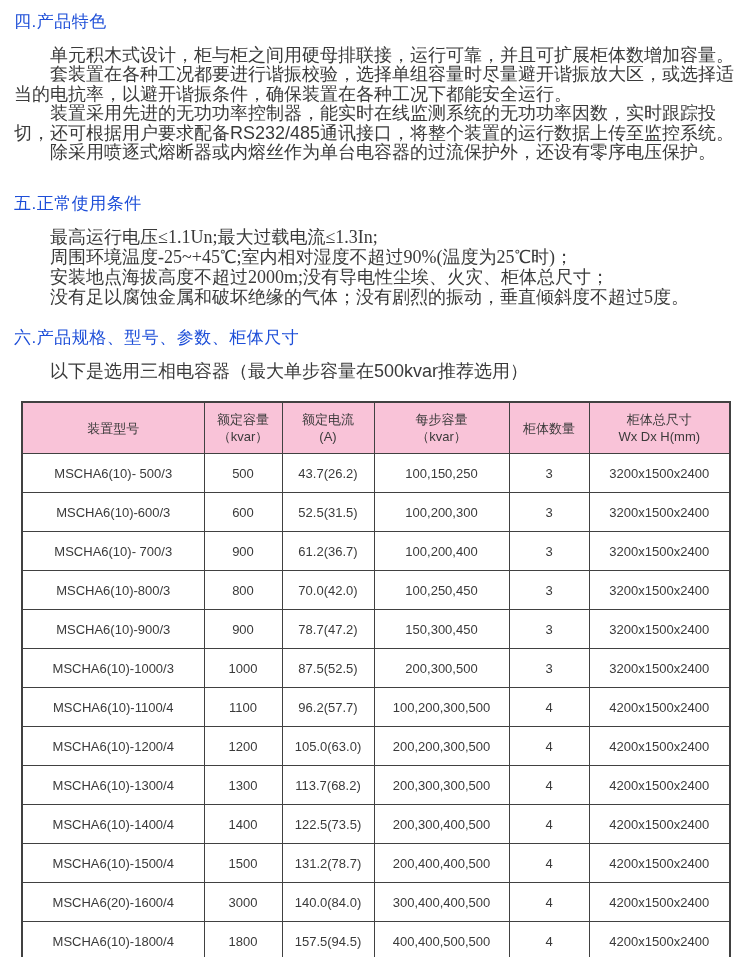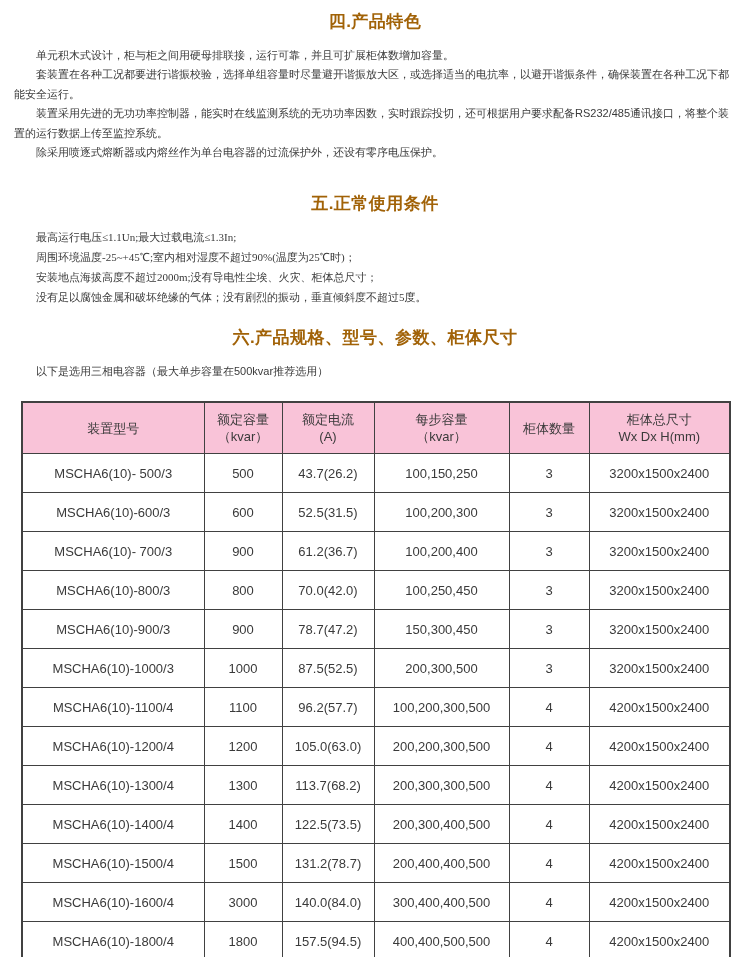--- a/index.html
+++ b/index.html
@@ -8,32 +8,31 @@
     background: #ffffff;
     overflow: hidden;
     font-family: "Liberation Sans", "DejaVu Sans", sans-serif;
     color: #3a3a3a;
     -webkit-font-smoothing: antialiased;
   }
   .page { padding: 8px 14px 0 14px; }
 
   .sec-heading {
     font-size: 17px;
-    font-weight: bold;
-    color: #a16207;
+    font-weight: normal;
+    color: #1d4ed8;
     margin: 0 0 13px 0;
     letter-spacing: 0.5px;
-    text-align: center;
   }
   section.sec-features .sec-heading { margin-top: 2px; }
   section.sec-conditions .sec-heading { margin-top: 30px; }
   section.sec-specs .sec-heading { margin-top: 18px; }
 
   .body-text {
-    font-size: 11px;
+    font-size: 18px;
     line-height: 19.4px;
     margin: 0;
     text-indent: 2em;
     color: #3a3a3a;
   }
   .cond-line { line-height: 19.8px; font-family: Liberation Serif, serif; }
 
   .intro-line { margin-top: 0; }
 
   table.spec-table {
@@ -203,21 +202,21 @@
         </tr>
           <tr>
           <td>MSCHA6(10)-1500/4</td>
           <td>1500</td>
           <td>131.2(78.7)</td>
           <td>200,400,400,500</td>
           <td>4</td>
           <td>4200x1500x2400</td>
         </tr>
           <tr>
-          <td>MSCHA6(10)-1600/4</td>
+          <td>MSCHA6(20)-1600/4</td>
           <td>3000</td>
           <td>140.0(84.0)</td>
           <td>300,400,400,500</td>
           <td>4</td>
           <td>4200x1500x2400</td>
         </tr>
           <tr>
           <td>MSCHA6(10)-1800/4</td>
           <td>1800</td>
           <td>157.5(94.5)</td>

